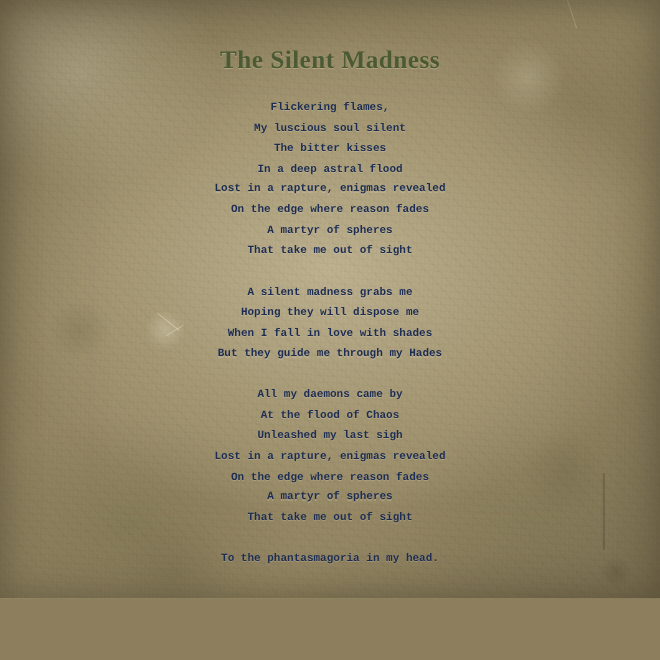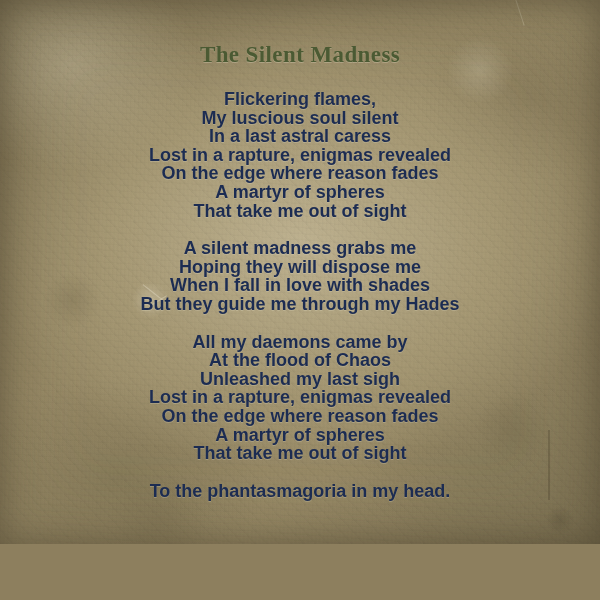--- a/index.html
+++ b/index.html
@@ -91,24 +91,24 @@
     font-size: 23px;
     font-weight: bold;
     letter-spacing: .4px;
     color: #4b5a33;
     text-shadow: 0 1px 0 rgba(245,240,220,0.25);
     margin: 0 0 22px 0;
   }
 
   .lyrics {
     color: #1c2c52;
-    font-size: 18px;
+    font-size: 10px;
     line-height: 18.6px;
     font-weight: bold;
-    font-family: Liberation Sans, sans-serif;
+    font-family: Liberation Mono, monospace;
     text-shadow: 0 1px 0 rgba(236,230,208,0.22);
   }
   .stanza { margin: 0 0 19px 0; }
   .stanza:last-child { margin-bottom: 0; }
   .line { white-space: pre; }
 </style>
 </head>
 <body>
 
 <div class="page">
@@ -120,21 +120,22 @@
   <div class="scratch s4"></div>
   <div class="edge-shade"></div>
 
   <div class="content">
     <h1 class="title">The Silent Madness</h1>
     <div class="lyrics">
 
       <div class="stanza">
         <div class="line">Flickering flames,</div>
         <div class="line">My luscious soul silent</div>
-        <div class="line">In a last astral caress</div>
+        <div class="line">The bitter kisses</div>
+        <div class="line">In a deep astral flood</div>
         <div class="line">Lost in a rapture, enigmas revealed</div>
         <div class="line">On the edge where reason fades</div>
         <div class="line">A martyr of spheres</div>
         <div class="line">That take me out of sight</div>
       </div>
 
       <div class="stanza">
         <div class="line">A silent madness grabs me</div>
         <div class="line">Hoping they will dispose me</div>
         <div class="line">When I fall in love with shades</div>

